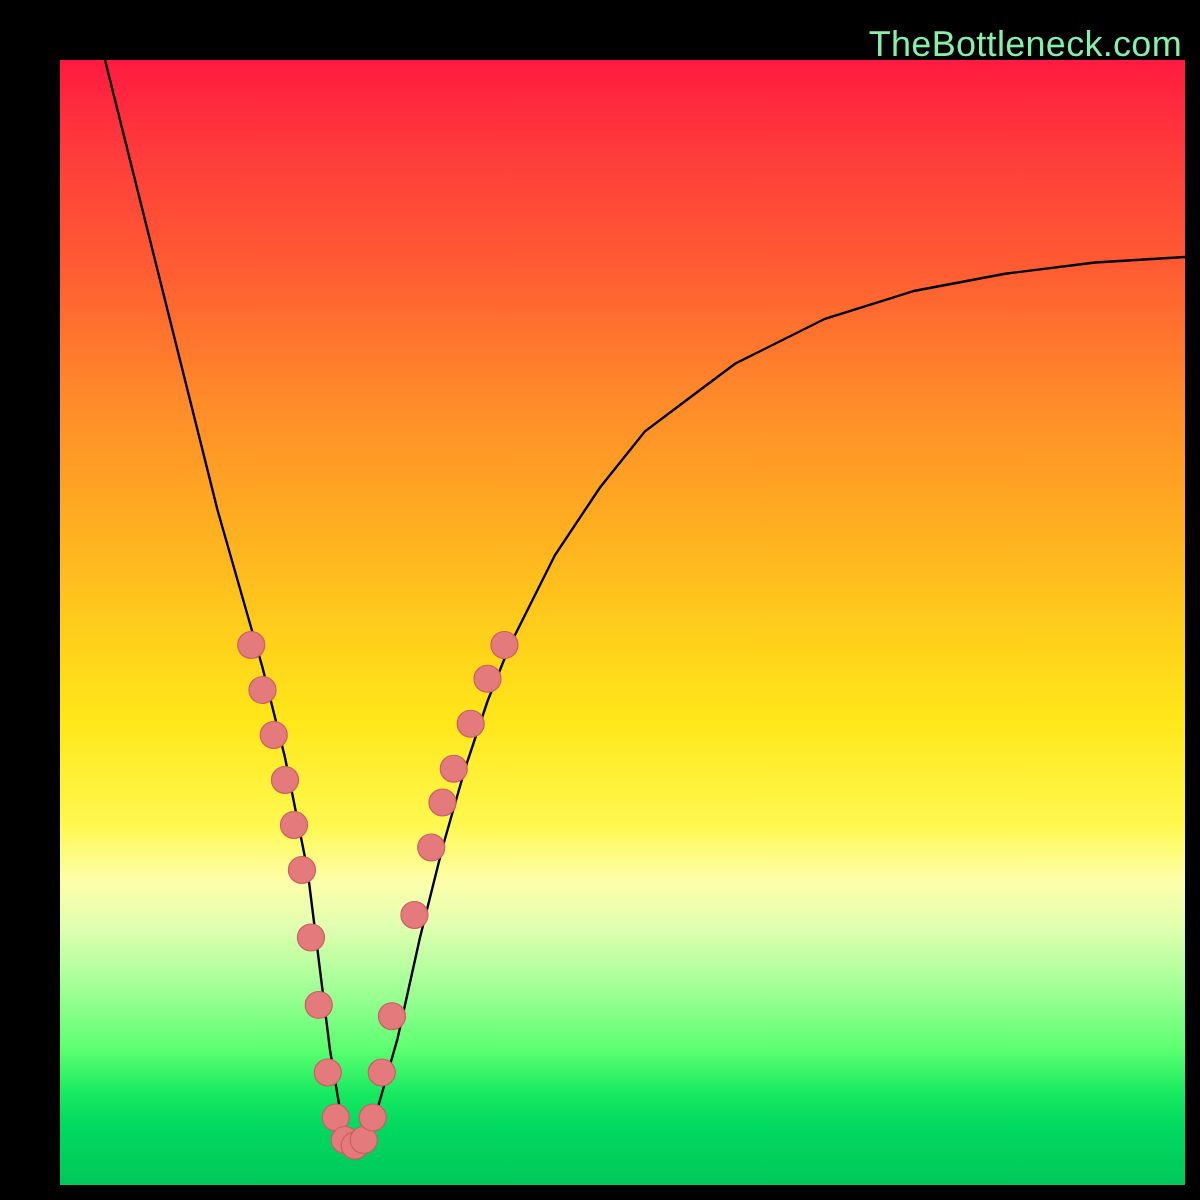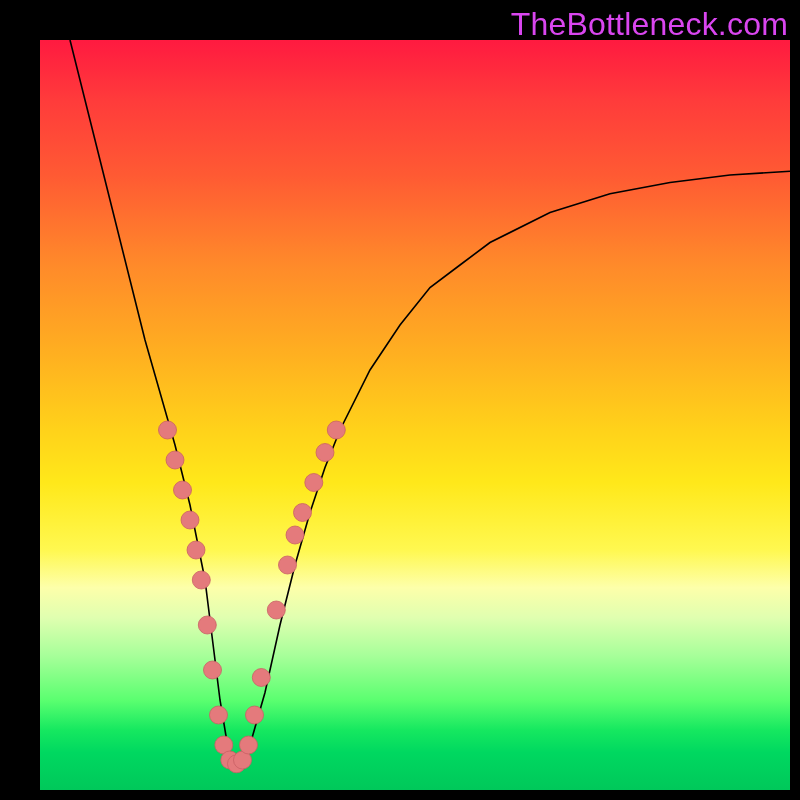--- a/index.html
+++ b/index.html
@@ -35,24 +35,24 @@
       #fdffaa 73%,
       #e0ffb0 77%,
       #a8ff9a 82%,
       #5bff70 88%,
       #16e860 92%,
       #00d860 95%,
       #00c85a 100%);
   }
   .watermark {
     position: absolute;
-    top: 6px;
+    top: 16px;
     right: 12px;
-    color: #d946ef;
-    font-size: 32px;
+    color: #86efac;
+    font-size: 24px;
     font-weight: 500;
     letter-spacing: 0.2px;
     user-select: none;
   }
   svg.curve {
     position: absolute;
     left: 0;
     top: 0;
     width: 750px;
     height: 750px;

